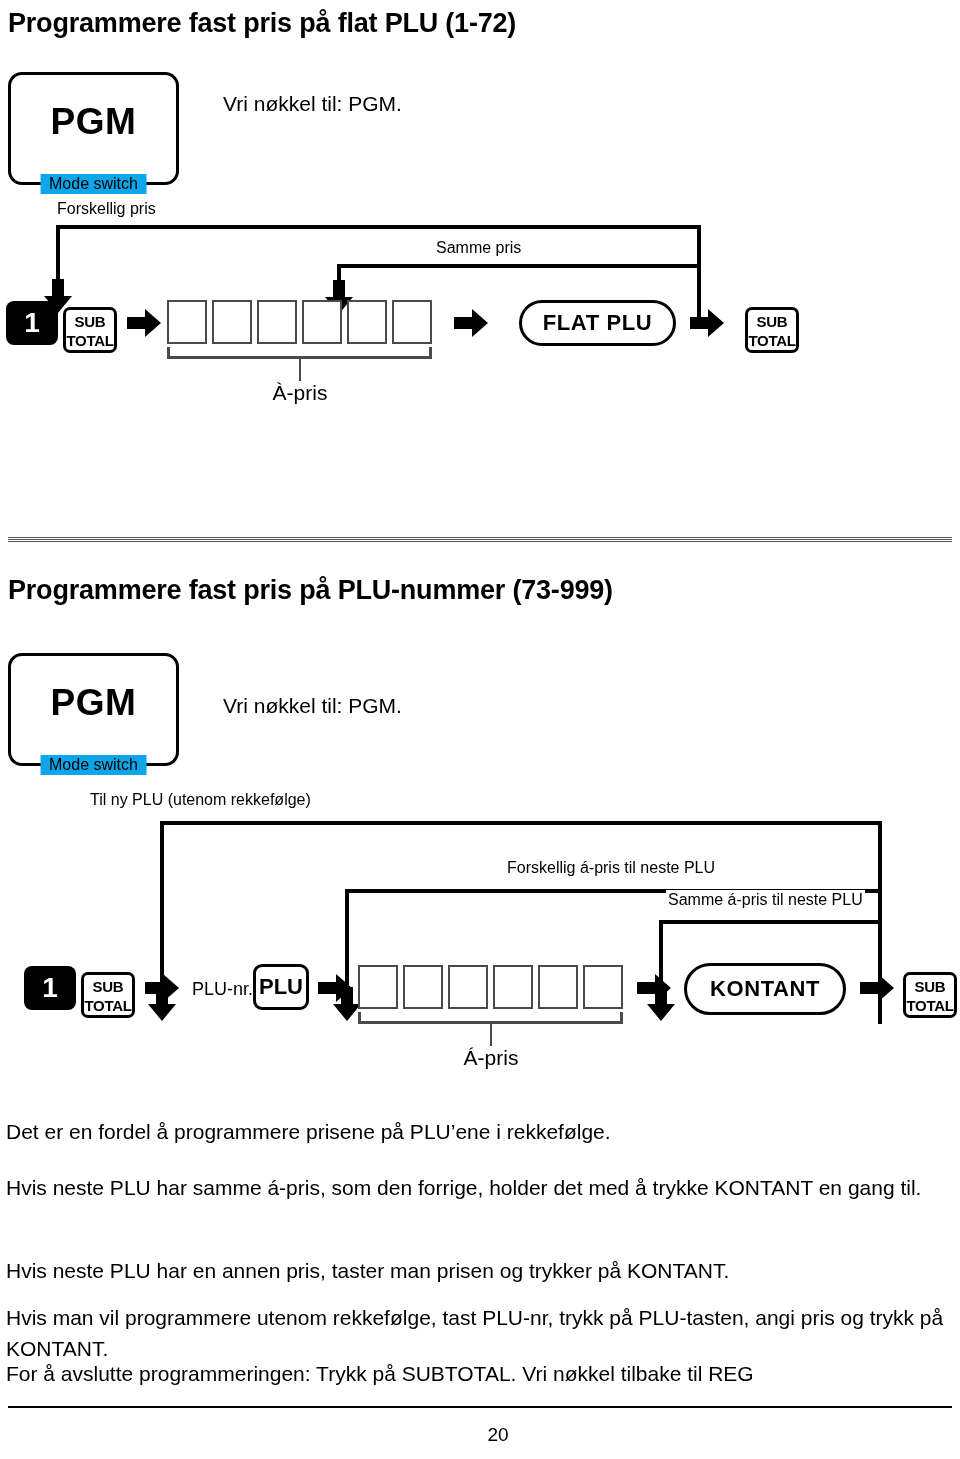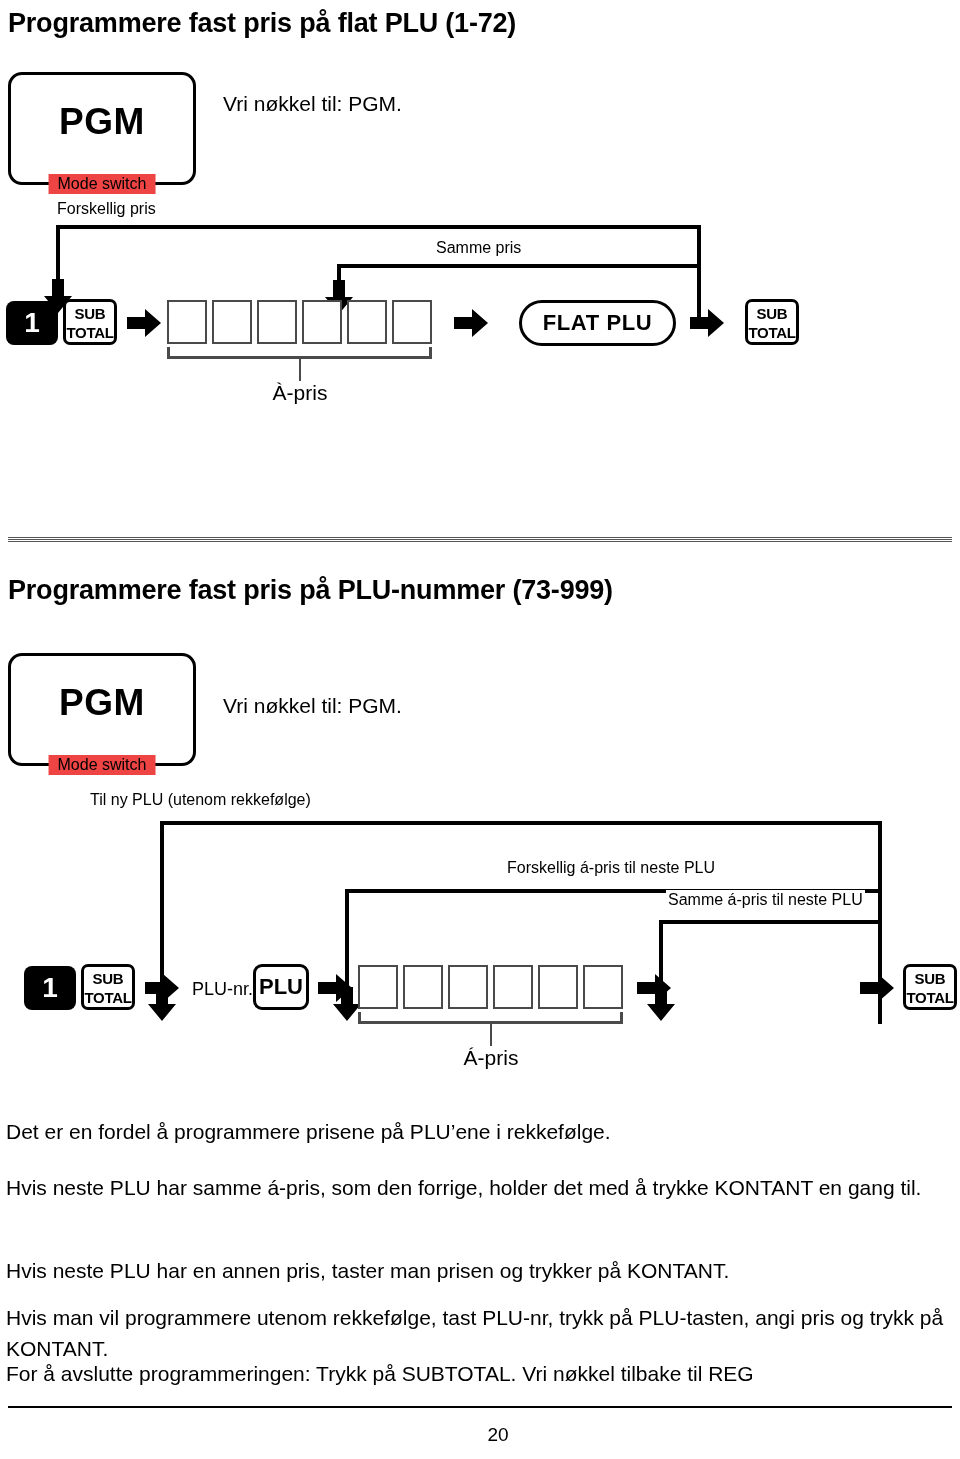--- a/index.html
+++ b/index.html
@@ -31,41 +31,41 @@
     font-size: 27px;
     letter-spacing: -0.2px;
     white-space: nowrap;
   }
   #title-1 { top: 8px; }
   #title-2 { top: 575px; }
 
   
   .mode-switch {
     position: absolute;
-    width: 188px;
+    width: 171px;
     height: 113px;
     border: 3px solid #000;
     border-radius: 14px;
     box-sizing: border-box;
   }
   .mode-switch .pgm-label {
     position: absolute;
     left: 0; right: 0;
     top: 26px;
     text-align: center;
     font-weight: bold;
     font-size: 37px;
     letter-spacing: 0.5px;
   }
   .mode-switch .ms-legend {
     position: absolute;
     left: 50%;
     transform: translateX(-50%);
     bottom: -12px;
-    background: #ef4444;
+    background: #0ea5e9;
     padding: 0 9px;
     font-size: 16px;
     white-space: nowrap;
     line-height: 20px;
   }
   #mode-switch-1 { left: 8px; top: 72px; }
   #mode-switch-2 { left: 8px; top: 653px; }
 
   
   .para {
@@ -161,20 +161,21 @@
     height: 46px;
     border: 3px solid #000;
     border-radius: 7px;
     box-sizing: border-box;
     font-weight: bold;
     font-size: 15px;
     line-height: 19px;
     text-align: center;
     padding-top: 2px;
     letter-spacing: -0.3px;
+    margin-top: 8px;
   }
   .key-plu {
     position: absolute;
     width: 56px;
     height: 46px;
     border: 3px solid #000;
     border-radius: 9px;
     box-sizing: border-box;
     font-weight: bold;
     font-size: 22px;
@@ -413,20 +414,23 @@
     <div class="bracket" style="left:358px; top:226px; width:265px;"></div>
     <div class="bracket-stem" style="left:490px; top:238px; height:22px;"></div>
     <div class="bracket-label" style="left:411px; top:260px; width:160px;">Á-pris</div>
 
     <div class="arrow-right" style="left:637px; top:188px;">
       <svg width="34" height="28" viewBox="0 0 34 28">
           <polygon points="0,8 18,8 18,0 34,14 18,28 18,20 0,20" fill="#000"></polygon>
         </svg>
     </div>
 
+    <div class="key-wide" style="left:684px; top:177px; width:162px; height:52px; border-radius:26px;">
+      <span style="line-height:46px;">KONTANT</span>
+    </div>
 
     <div class="arrow-right" style="left:860px; top:188px;">
       <svg width="34" height="28" viewBox="0 0 34 28">
           <polygon points="0,8 18,8 18,0 34,14 18,28 18,20 0,20" fill="#000"></polygon>
         </svg>
     </div>
 
     <div class="key-sub" style="left:903px; top:178px;">
       <div>SUB</div>
       <div>TOTAL</div>

